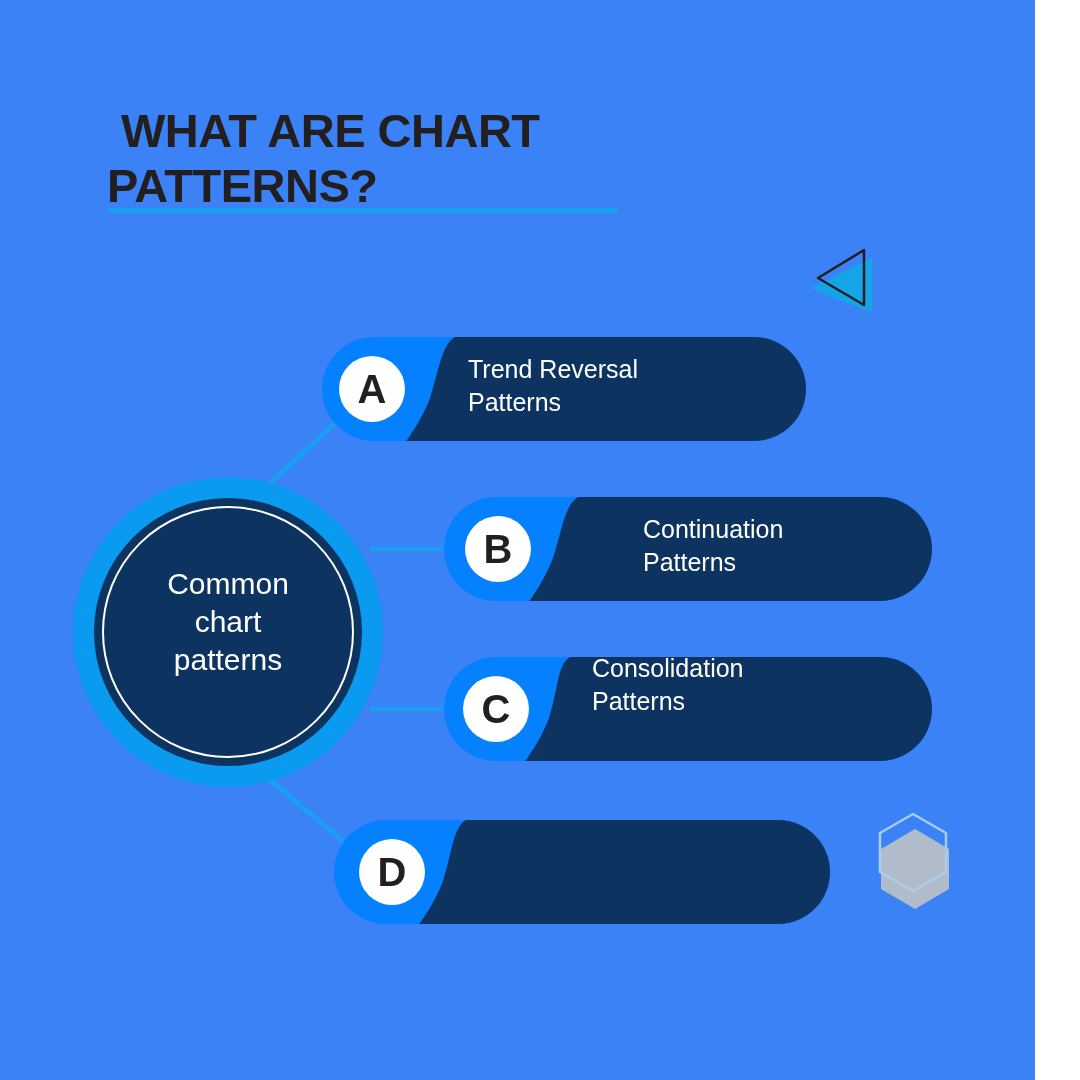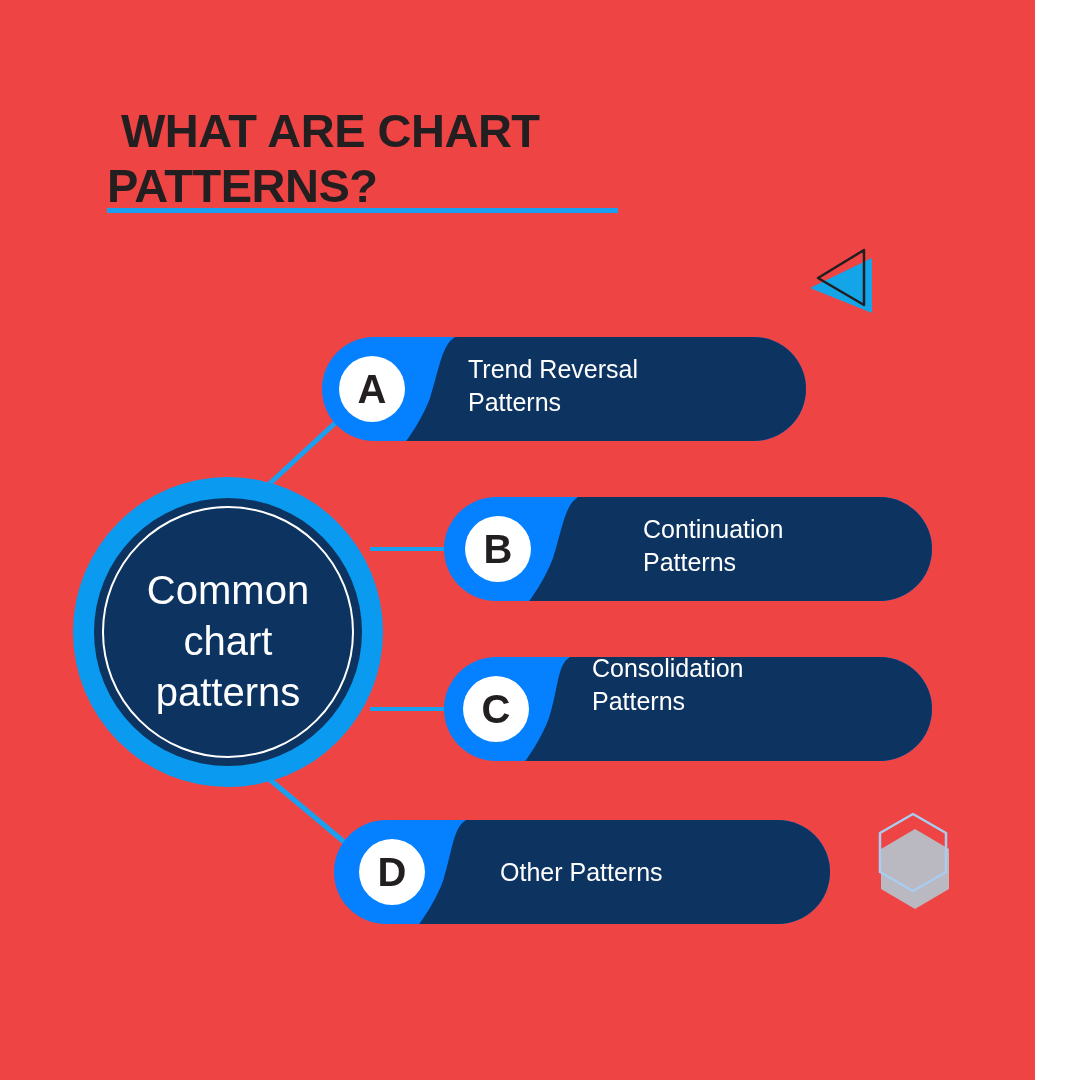--- a/index.html
+++ b/index.html
@@ -10,21 +10,21 @@
   body {
     width: 1080px;
     height: 1080px;
     font-family: "Liberation Sans", sans-serif;
     overflow: hidden;
   }
   #canvas {
     position: relative;
     width: 1035px;
     height: 1080px;
-    background: #ef4444;
+    background: #3b82f6;
   }
 
   
   .title-block {
     position: absolute;
     left: 107px;
     top: 104px;
     width: 620px;
   }
   .title-text {
@@ -58,21 +58,21 @@
 
   
   .hub-label {
     position: absolute;
     left: 108px;
     top: 565px;
     width: 240px;
     text-align: center;
     color: #ffffff;
     font-family: "Liberation Sans", sans-serif;
-    font-size: 40px;
+    font-size: 30px;
     line-height: 1.27;
     font-weight: normal;
     white-space: pre-line;
     pointer-events: none;
   }
 
   .badge-letter {
     position: absolute;
     width: 66px;
     text-align: center;
@@ -190,15 +190,14 @@
   <div class="badge-letter" style="left:465px; top:516px;">B</div>
   <div class="badge-letter" style="left:463px; top:676px;">C</div>
   <div class="badge-letter" style="left:359px; top:839px;">D</div>
 
   <div class="pill-label" style="left:468px; top:353px; width:330px;">Trend Reversal
 Patterns</div>
   <div class="pill-label" style="left:608px; top:513px; width:320px;margin-left:35px;">Continuation
 Patterns</div>
   <div class="pill-label" style="left:592px; top:652px; width:336px;">Consolidation
 Patterns</div>
-  <div class="pill-label single" style="left:500px; top:822px; width:330px;">Other Patterns</div>
 
 </div>
 
 </body></html>

